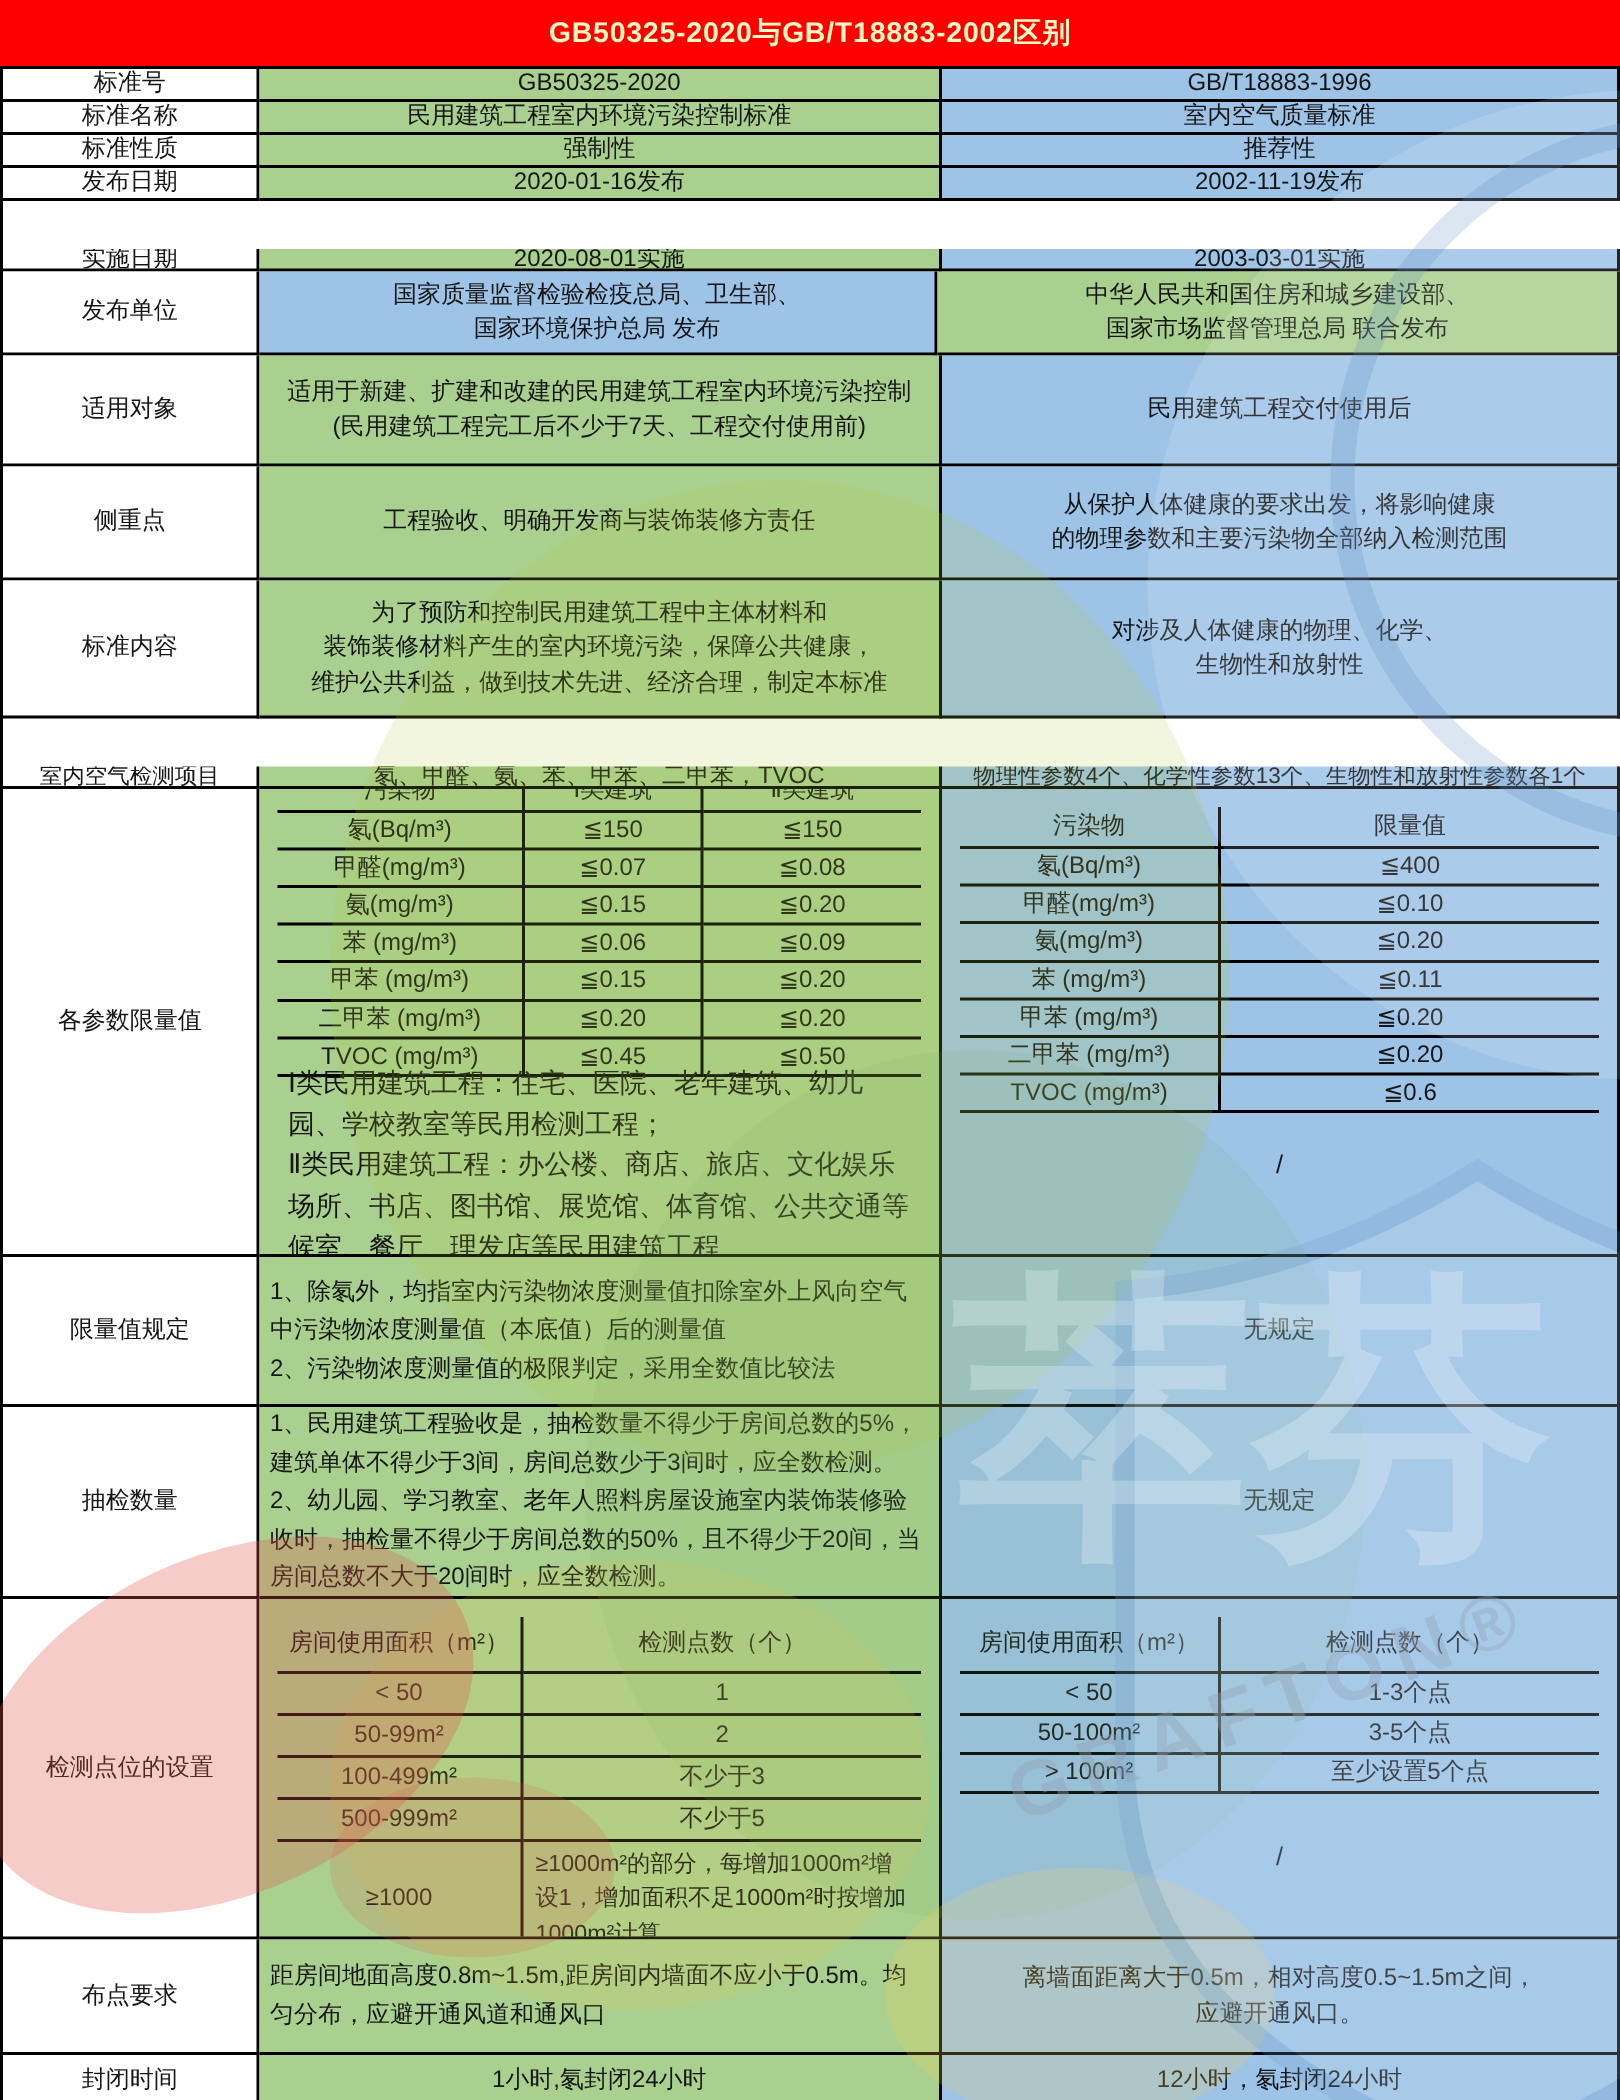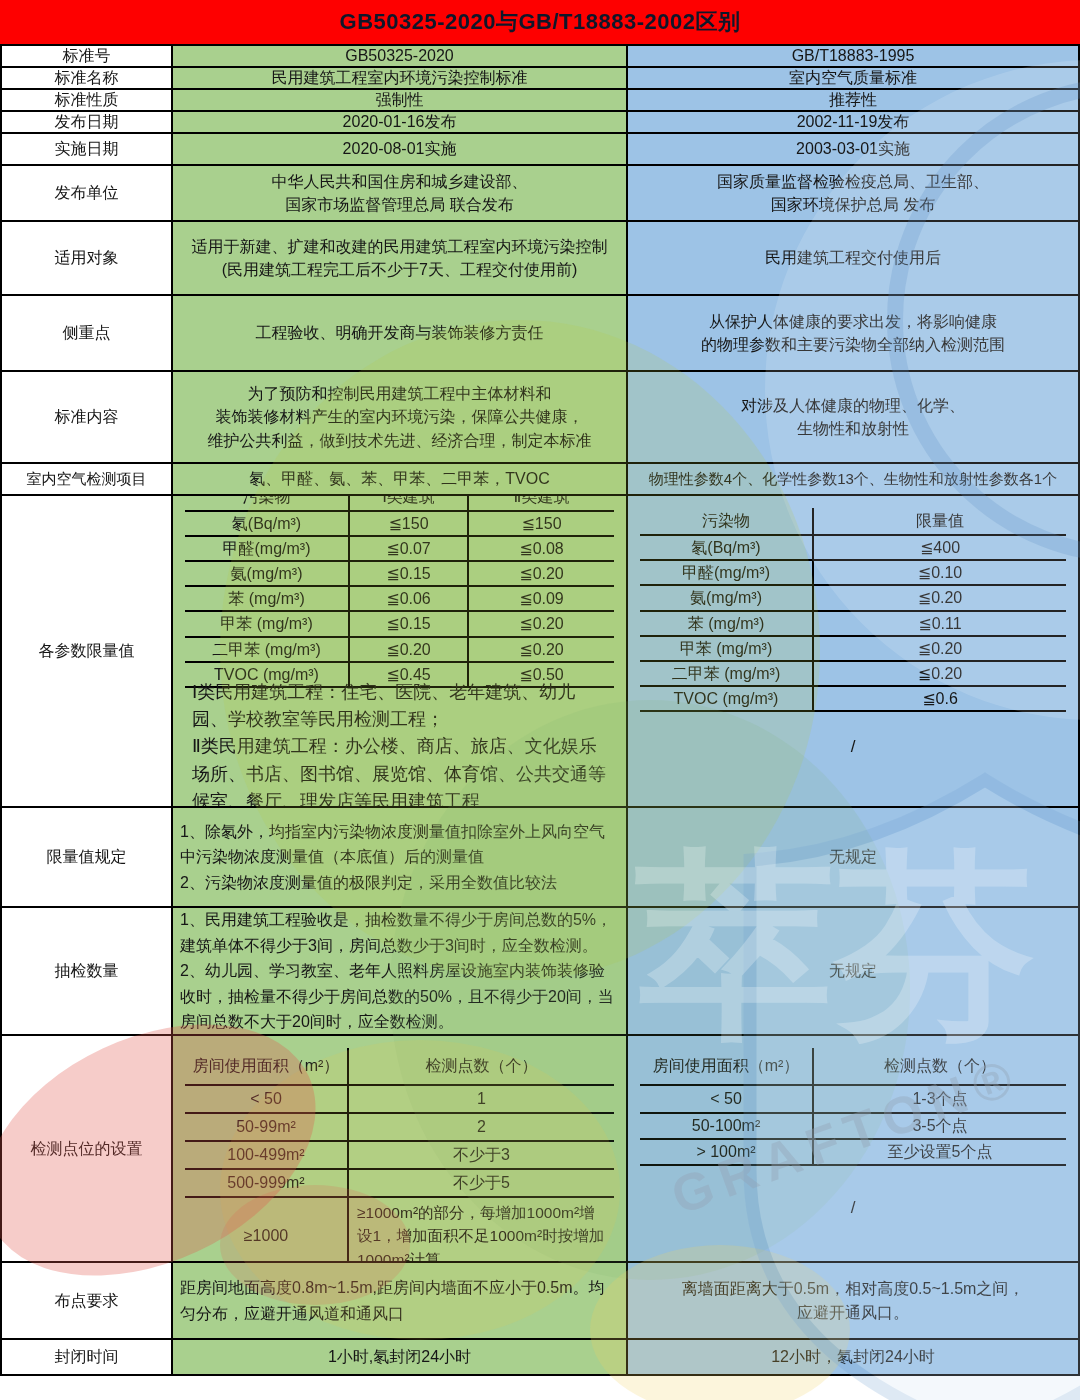--- a/index.html
+++ b/index.html
@@ -3,42 +3,42 @@
 <meta charset="utf-8">
 <style>
   * { margin:0; padding:0; box-sizing:border-box; }
   html,body { background:#ffffff; }
   .page {
     position:relative; width:1080px; height:1400px; overflow:hidden;
     font-family:"Liberation Sans","DejaVu Sans",sans-serif;
     color:#161616; background:#ffffff;
   }
   .titlebar {
-    height:44px; background:#fe0000; color:#0f172a;
+    height:44px; background:#fe0000; color:#fef9c3;
     display:flex; align-items:center; justify-content:center;
-    font-size:22px; font-weight:bold; letter-spacing:.5px;
+    font-size:19px; font-weight:bold; letter-spacing:.5px;
   }
   .grid { position:absolute; left:0; top:44px; width:1080px;
           border-top:2px solid #000; border-left:2px solid #000; }
   .row { display:flex; }
   .c {
     border-right:2px solid #000; border-bottom:2px solid #000;
     display:flex; align-items:center; justify-content:center;
     text-align:center; font-size:16px; line-height:1.45;
     white-space:pre-line; padding:1px 5px; overflow:hidden;
   }
   .label { width:171px; background:#ffffff; }
   .g { width:455px; background:#a9d08e; }
   .b { width:452px; background:#9dc3e6; }
   .left { justify-content:flex-start; text-align:left; }
   .small { font-size:15px; }
   .tight { line-height:1.6; padding:14px 7px; }
 
   
-  .h27 { height:22px; } .h28 { height:32px; }
+  .h27 { height:22px; } .h28 { height:15px;margin-top:32px; }
   .h68 { height:56px; } .h74 { height:74px; } .h76 { height:76px; }
   .h92 { height:92px; } .h100 { height:100px; } .h128 { height:128px; }
   .h77 { height:77px; } .h36 { height:36px; }
   .h312 { height:312px; } .h227 { height:227px; }
 
   
   .sub { padding:12px; flex-direction:column; align-items:stretch; white-space:normal; }
   .itab { display:flex; flex-direction:column; }
   .irow { display:flex; flex:1 1 auto; }
   .ic {
@@ -75,21 +75,21 @@
 
 <div class="page">
 
   <div class="titlebar">GB50325-2020与GB/T18883-2002区别</div>
 
   <div class="grid">
 
     <div class="row h27">
       <div class="c label">标准号</div>
       <div class="c g">GB50325-2020</div>
-      <div class="c b">GB/T18883-1995</div>
+      <div class="c b">GB/T18883-1996</div>
     </div>
     <div class="row h27">
       <div class="c label">标准名称</div>
       <div class="c g">民用建筑工程室内环境污染控制标准</div>
       <div class="c b">室内空气质量标准</div>
     </div>
     <div class="row h27">
       <div class="c label">标准性质</div>
       <div class="c g">强制性</div>
       <div class="c b">推荐性</div>
@@ -99,24 +99,24 @@
       <div class="c g">2020-01-16发布</div>
       <div class="c b">2002-11-19发布</div>
     </div>
     <div class="row h28">
       <div class="c label">实施日期</div>
       <div class="c g">2020-08-01实施</div>
       <div class="c b">2003-03-01实施</div>
     </div>
     <div class="row h68">
       <div class="c label">发布单位</div>
+      <div class="c b">国家质量监督检验检疫总局、卫生部、
+国家环境保护总局  发布</div>
       <div class="c g">中华人民共和国住房和城乡建设部、
 国家市场监督管理总局  联合发布</div>
-      <div class="c b">国家质量监督检验检疫总局、卫生部、
-国家环境保护总局  发布</div>
     </div>
     <div class="row h74">
       <div class="c label">适用对象</div>
       <div class="c g">适用于新建、扩建和改建的民用建筑工程室内环境污染控制
 (民用建筑工程完工后不少于7天、工程交付使用前)</div>
       <div class="c b">民用建筑工程交付使用后</div>
     </div>
     <div class="row h76">
       <div class="c label">侧重点</div>
       <div class="c g">工程验收、明确开发商与装饰装修方责任</div>

